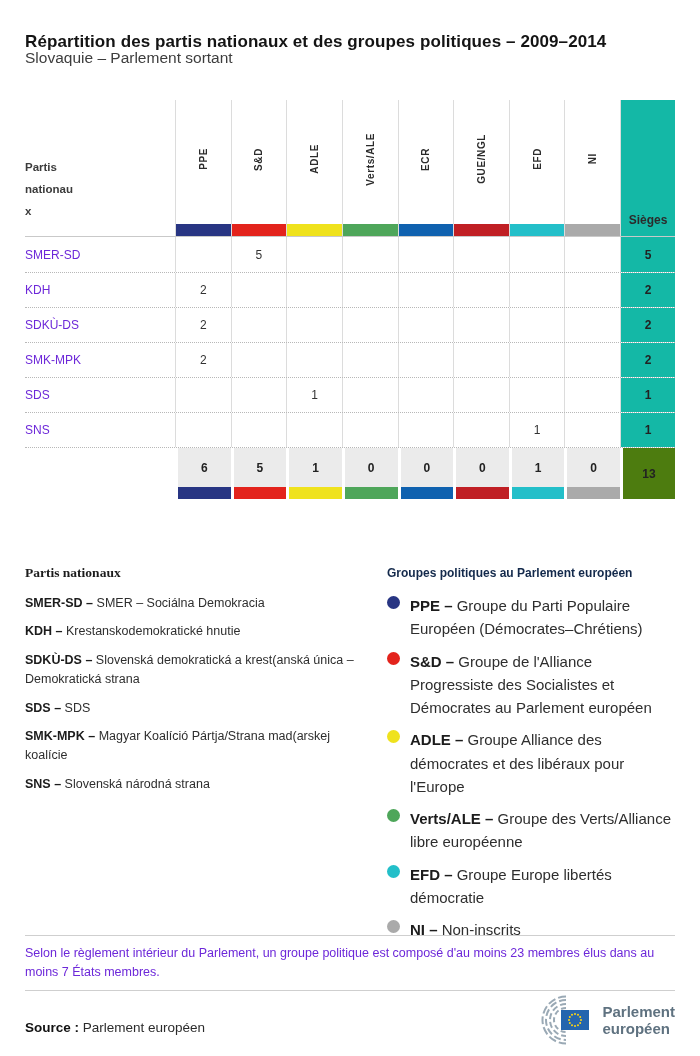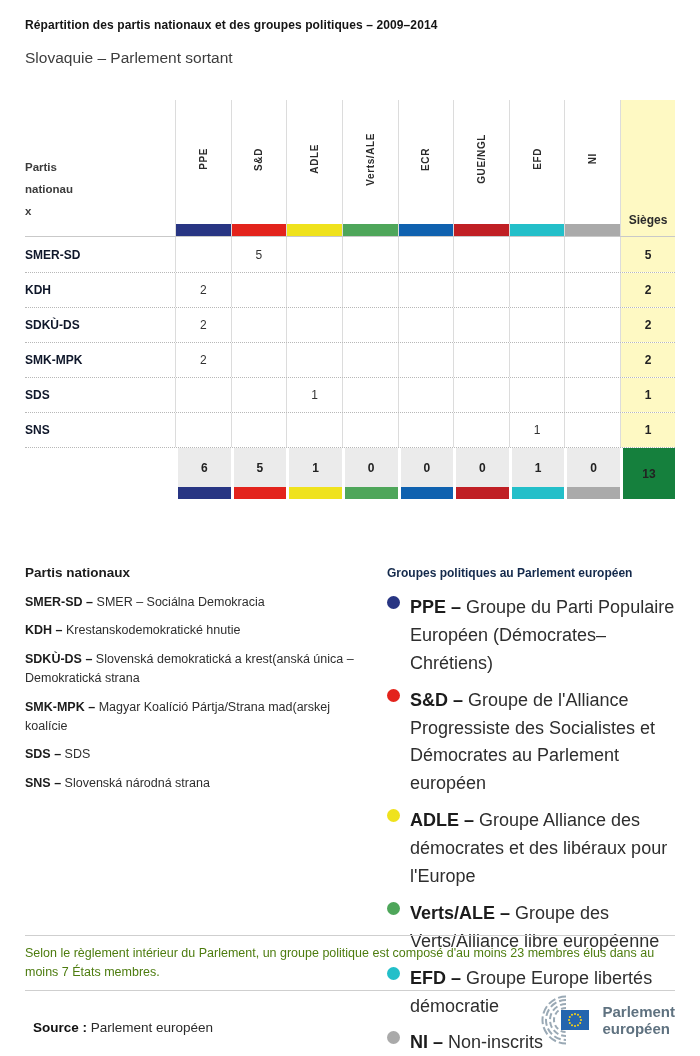--- a/index.html
+++ b/index.html
@@ -1,65 +1,65 @@
 <!DOCTYPE html>
 <html><head>
 <meta charset="utf-8">
 <style>
   * { margin:0; padding:0; box-sizing:border-box; }
   body { background:#f2f2f2; font-family:"Liberation Sans", sans-serif; }
   .page { position:relative; width:700px; height:1056px; background:#ffffff; margin:0 auto; overflow:hidden; }
 
-  .title { position:absolute; top:18px; left:25px; font-size:12px; font-weight:bold; color:#141414; letter-spacing:.1px;text-align:right; }
+  .title { position:absolute; top:32px; left:25px; font-size:17px; font-weight:bold; color:#141414; letter-spacing:.1px;text-align:right; }
   .subtitle { position:absolute; top:49px; left:25px; font-size:15.5px; color:#3d3d3d; }
 
   
   .tbl { position:absolute; top:100px; left:25px; width:650px; }
   .grid-row { display:grid; grid-template-columns:150px repeat(8, 1fr) 55px; }
 
   .hdr { height:137px; border-bottom:1px solid #c9c9c9; }
   .hdr-cell { position:relative; border-left:1px solid #dcdcdc; }
   .hdr-label-cell { position:relative; border-left:none; }
   .hdr-label { position:absolute; bottom:14px; left:0; font-size:11.5px; font-weight:bold; color:#3c3c3c; line-height:22px; }
   .vlabel { position:absolute; top:0; left:0; right:0; height:118px; display:flex; align-items:center; justify-content:center; }
   .vlabel span { writing-mode:vertical-rl; transform:rotate(180deg); font-size:10px; font-weight:bold; color:#2b2b2b; letter-spacing:.6px; white-space:nowrap; }
   .hdr-bar { position:absolute; bottom:0; left:0; right:0; height:12px; }
-  .seats-col { background:#fef9c3; }
+  .seats-col { background:#14b8a6; }
   .hdr-seats { display:flex; align-items:flex-end; justify-content:center; padding-bottom:9px; font-size:12px; font-weight:bold; color:#2b2b2b; }
 
   .body-row { height:35px; }
   .body-row + .body-row { border-top:1px dotted #b8b8b8; }
-  .party-cell { display:flex; align-items:center; font-size:12px; font-weight:bold; color:#0f172a; }
+  .party-cell { display:flex; align-items:center; font-size:12px; font-weight:normal; color:#6d28d9; }
   .val-cell { border-left:1px solid #dcdcdc; display:flex; align-items:center; justify-content:center; font-size:12px; color:#333; }
   .seat-cell { border-left:1px solid #dcdcdc; display:flex; align-items:center; justify-content:center; font-size:12px; font-weight:bold; color:#222; }
 
   .totals-row { height:52px; border-top:1px dotted #b8b8b8; }
   .tot-cell { position:relative; background:#ebebeb; border-left:3px solid #ffffff; }
   .tot-num { position:absolute; top:0; left:0; right:0; height:40px; display:flex; align-items:center; justify-content:center; font-size:12px; font-weight:bold; color:#222; }
   .tot-bar { position:absolute; bottom:0; left:0; right:0; height:12px; }
-  .tot-seats { display:flex; align-items:center; justify-content:center; font-size:12px; font-weight:bold; color:#222; border-left:3px solid #ffffff; background:#15803d; }
+  .tot-seats { display:flex; align-items:center; justify-content:center; font-size:12px; font-weight:bold; color:#222; border-left:3px solid #ffffff; background:#4d7c0f; }
 
   
   .legend-parties { position:absolute; top:565px; left:25px; width:348px; }
-  .legend-parties h3 { font-family:Liberation Sans, sans-serif; font-size:13.5px; font-weight:bold; color:#1c1c1c; margin-bottom:13px; }
+  .legend-parties h3 { font-family:Liberation Serif, serif; font-size:13.5px; font-weight:bold; color:#1c1c1c; margin-bottom:13px; }
   .lp-item { font-size:12.5px; color:#2e2e2e; line-height:1.55; margin-bottom:9px; }
   .lp-item b { color:#1c1c1c; }
 
   .legend-groups { position:absolute; top:566px; left:387px; width:290px; }
   .legend-groups h3 { font-size:12px; font-weight:bold; color:#13294b; margin-bottom:14px; }
   .lg-item { display:flex; margin-bottom:9px; }
   .lg-dot { flex:0 0 13px; width:13px; height:13px; border-radius:50%; margin-top:2px; margin-right:10px; }
-  .lg-text { font-size:18px; color:#2e2e2e; line-height:1.55; }
+  .lg-text { font-size:15px; color:#2e2e2e; line-height:1.55; }
   .lg-text b { color:#1c1c1c; }
 
   
   .rule { position:absolute; left:25px; width:650px; border-top:1px solid #cfcfcf; }
   .rule-1 { top:935px; } .rule-2 { top:990px; }
-  .footnote { position:absolute; top:944px; left:25px; width:650px; font-size:12.5px; line-height:1.55; color:#4d7c0f; }
-  .source { position:absolute; top:1020px; left:25px; font-size:13.5px; color:#2b2b2b;margin-left:8px; }
+  .footnote { position:absolute; top:944px; left:25px; width:650px; font-size:12.5px; line-height:1.55; color:#6d28d9; }
+  .source { position:absolute; top:1020px; left:25px; font-size:13.5px; color:#2b2b2b; }
   .source b { color:#111; }
   .logo { position:absolute; top:994px; right:25px; display:flex; align-items:center; }
   .logo-text { font-size:15px; font-weight:bold; color:#5f7280; line-height:1.15; margin-left:6px; }
 </style>
 </head>
 <body>
 
 <div class="page">
 
   <div class="title">Répartition des partis nationaux et des groupes politiques – 2009–2014</div>
@@ -235,22 +235,22 @@
       </div>
       <div class="tot-seats">13</div>
     </div>
   </div>
 
   <div class="legend-parties">
     <h3>Partis nationaux</h3>
     <div class="lp-item"><b>SMER-SD –</b><span> SMER – Sociálna Demokracia</span></div>
     <div class="lp-item"><b>KDH –</b><span> Krestanskodemokratické hnutie</span></div>
     <div class="lp-item"><b>SDKÙ-DS –</b><span> Slovenská demokratická a krest(anská única – Demokratická strana</span></div>
+    <div class="lp-item"><b>SDS –</b><span> SDS</span></div>
     <div class="lp-item"><b>SMK-MPK –</b><span> Magyar Koalíció Pártja/Strana mad(arskej koalície</span></div>
-    <div class="lp-item"><b>SDS –</b><span> SDS</span></div>
     <div class="lp-item"><b>SNS –</b><span> Slovenská národná strana</span></div>
   </div>
 
   <div class="legend-groups">
     <h3>Groupes politiques au Parlement européen</h3>
     <div class="lg-item">
       <span class="lg-dot" style="background-color: rgb(40, 53, 131);"></span>
       <span class="lg-text"><b>PPE –</b><span> Groupe du Parti Populaire Européen (Démocrates–Chrétiens)</span></span>
     </div>
     <div class="lg-item">

